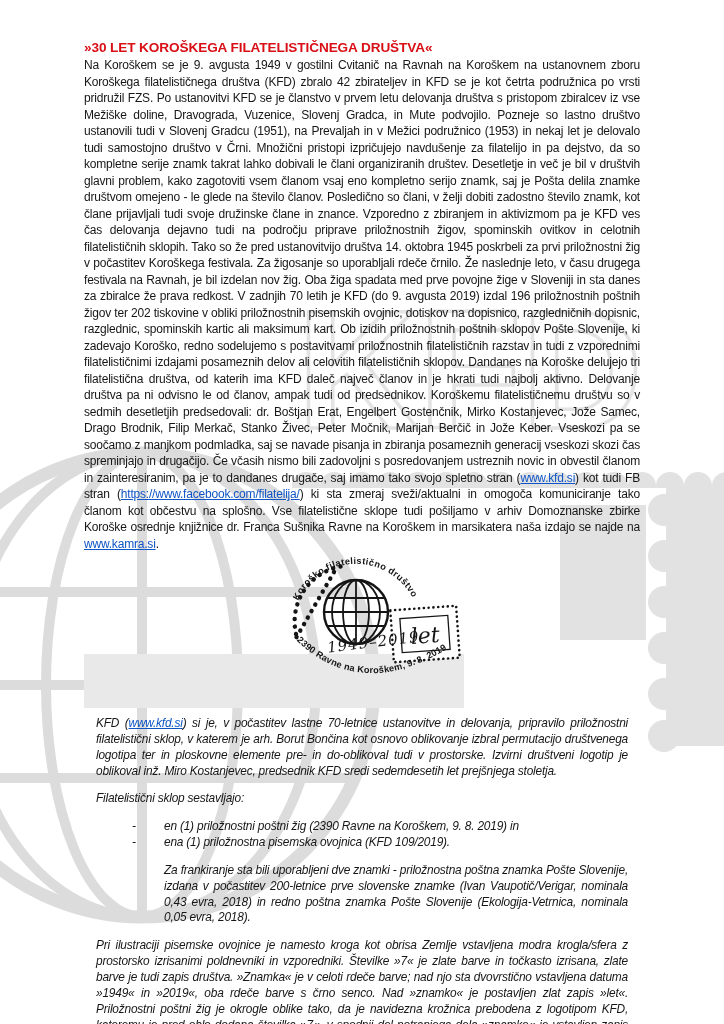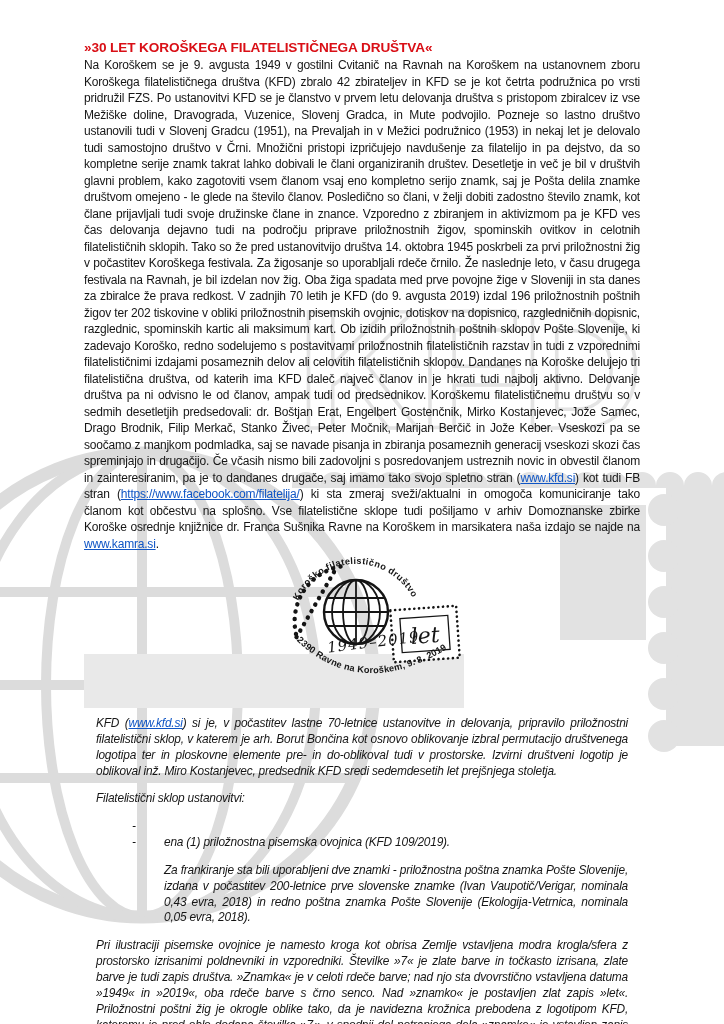--- a/index.html
+++ b/index.html
@@ -113,24 +113,25 @@
           <textPath href="#arcTop" startOffset="16%">Koroško filatelistično društvo</textPath>
         </text>
         <text font-size="9.2" font-weight="600" fill="#151515" letter-spacing="0.2" font-family="Liberation Sans, sans-serif">
           <textPath href="#arcBottom" startOffset="2%">2390 Ravne na Koroškem, 9. 8. 2019</textPath>
         </text>
       </svg>
     </div>
 
     <p class="italic-sec"><span>KFD (</span><a class="doc-link">www.kfd.si</a><span>) si je, v počastitev lastne 70-letnice ustanovitve in delovanja,  pripravilo priložnostni filatelistični sklop, v katerem je arh. Borut Bončina kot osnovo oblikovanje izbral permutacijo društvenega logotipa ter in ploskovne elemente pre- in do-oblikoval tudi v prostorske. Izvirni društveni logotip je oblikoval inž. Miro Kostanjevec, predsednik KFD sredi sedemdesetih let prejšnjega stoletja.</span></p>
 
-    <p class="italic-sec">Filatelistični sklop ustanovitvi:</p>
+    <p class="italic-sec">Filatelistični sklop sestavljajo:</p>
 
     <div class="sklop-item">
       <span class="marker">-</span>
+      <span>en (1) priložnostni poštni žig (2390 Ravne na Koroškem, 9. 8. 2019) in</span>
     </div>
     <div class="sklop-item">
       <span class="marker">-</span>
       <span>ena (1) priložnostna pisemska ovojnica (KFD 109/2019).</span>
     </div>
 
     <p class="italic-sec note">Za frankiranje sta bili uporabljeni dve znamki - priložnostna poštna znamka Pošte Slovenije, izdana v počastitev 200-letnice prve slovenske znamke (Ivan Vaupotič/Verigar, nominala 0,43 evra, 2018) in redno poštna znamka Pošte Slovenije (Ekologija-Vetrnica, nominala 0,05 evra, 2018).</p>
 
     <p class="italic-sec">Pri ilustraciji pisemske ovojnice je namesto kroga kot obrisa Zemlje vstavljena modra krogla/sfera z prostorsko izrisanimi poldnevniki in vzporedniki. Številke »7« je zlate barve in točkasto izrisana, zlate barve je tudi zapis društva. »Znamka« je v celoti rdeče barve; nad njo sta dvovrstično vstavljena datuma »1949« in »2019«, oba rdeče barve s črno senco. Nad »znamko« je postavljen zlat zapis »let«.  Priložnostni poštni žig je okrogle oblike tako, da je navidezna krožnica prebodena z  logotipom KFD, kateremu je pred oblo dodana številka »7«, v spodnji del notranjega dela »znamke« je vstavljen zapis »let«.  Krožno nad logotipom sta umeščena uradna zapisa (imen društva zgoraj, podatki o pošti in datumu pa spodaj). V petek, 9. avgusta 2019, bo ob 10. uri v prostorih Stripoteke KOK Ravne delovna otvoritev društvene pregledne  filatelistične razstave (Jože Keber in Peter Močnik, oba KFD) s prikazom vseh društvenih izdaj, ki jih je tekom sedemdesetih let izdalo KFD bodisi samo, v sodelovanju z ostalimi slovenskimi filatelističnimi društvi oziroma s Pošto Slovenije. Predstavljenih bo tudi par izdaj, izvedenih pred ustanovitvijo društva, med 14. oktobrom 1945 in 9. avgustom 1949.</p>
 

